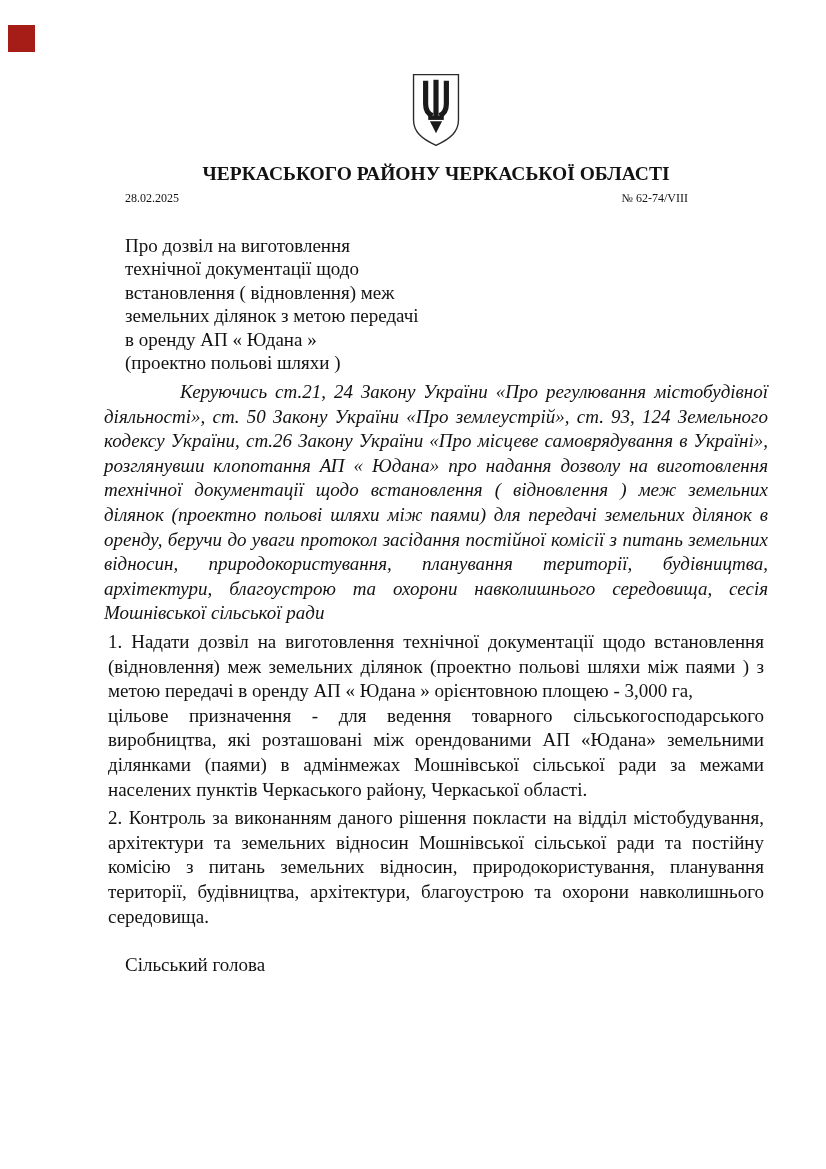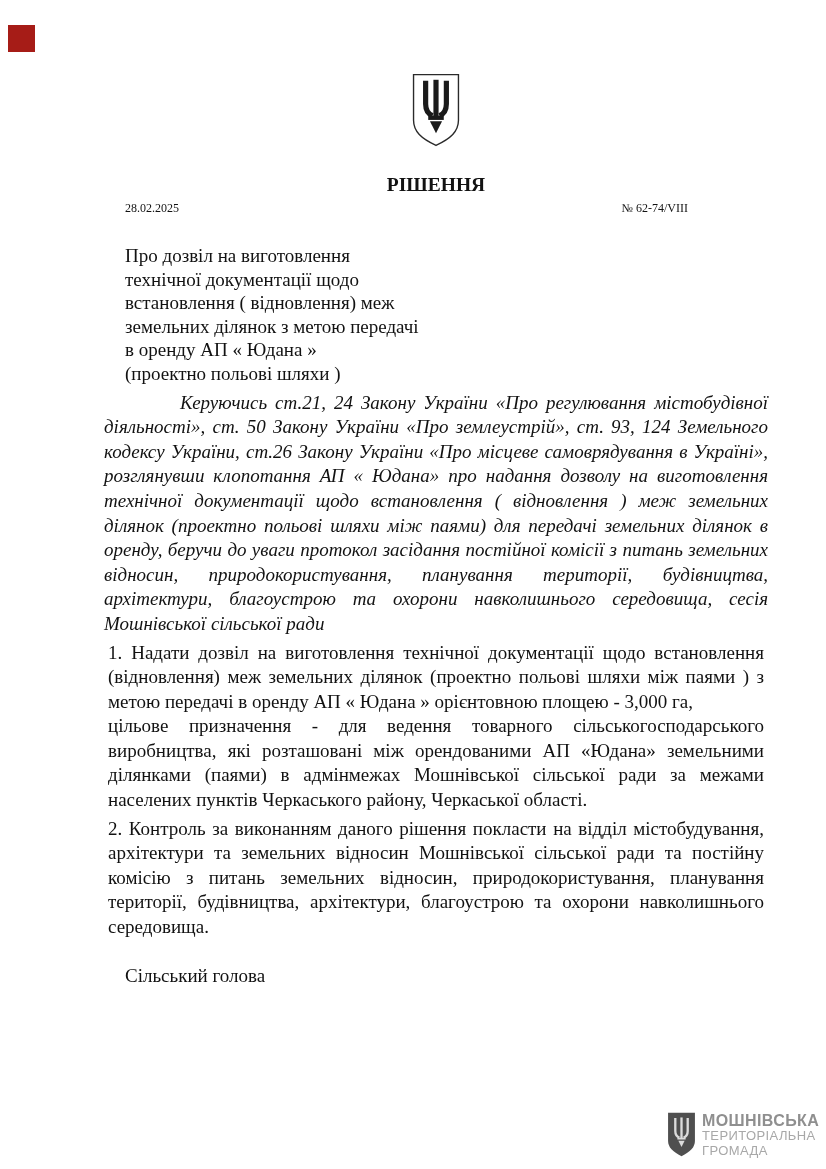--- a/index.html
+++ b/index.html
@@ -55,23 +55,23 @@
           <path d="M18 10 V37 C18 44 21 48.5 26 50.5" stroke-width="6"></path>
           <path d="M42 10 V37 C42 44 39 48.5 34 50.5" stroke-width="6"></path>
           <path d="M30 9 V53" stroke-width="6"></path>
           <path d="M21 53 H39" stroke-width="5"></path>
         </g>
         <path d="M23 57 L30 71 L37 57 Z" fill="#1a1a1a"></path>
       </svg>
     </div>
 
     <div class="org-block">
+      <div>ЧЕРКАСЬКОГО РАЙОНУ ЧЕРКАСЬКОЇ ОБЛАСТІ</div>
     </div>
 
-    <div class="doc-type">РІШЕННЯ</div>
 
     <div class="meta-row">
       <span>28.02.2025</span>
       <span>№ 62-74/VIII</span>
     </div>
 
     <div class="subject">Про дозвіл на виготовлення
 технічної документації щодо
 встановлення ( відновлення) меж
 земельних ділянок з метою передачі
@@ -84,33 +84,14 @@
     <p class="decision-item">1. Надати дозвіл на виготовлення технічної документації щодо встановлення (відновлення) меж земельних ділянок (проектно польові шляхи між паями ) з метою передачі в оренду АП « Юдана » орієнтовною площею - 3,000 га,
 цільове призначення - для ведення товарного сільськогосподарського виробництва, які розташовані між орендованими АП «Юдана» земельними ділянками (паями) в адмінмежах Мошнівської сільської ради за межами населених пунктів Черкаського району, Черкаської області.</p>
     <p class="decision-item">2. Контроль за виконанням даного рішення покласти на відділ містобудування, архітектури та земельних відносин Мошнівської сільської ради та постійну комісію з питань земельних відносин, природокористування, планування території, будівництва, архітектури, благоустрою та охорони навколишнього середовища.</p>
 
     <div class="signature-row">
       <span>Сільський  голова</span>
     </div>
 
   </div>
 
-  <div class="footer-logo">
-    <span class="footer-shield">
-      <svg viewBox="0 0 60 88" xmlns="http://www.w3.org/2000/svg">
-        <path d="M4 2 H56 V56 C56 69 47 77 30 86 C13 77 4 69 4 56 Z" fill="#4f4f4f"></path>
-        <g fill="none" stroke="#dcdcdc">
-          <path d="M18 12 V37 C18 44 21 48 26 50" stroke-width="4.5"></path>
-          <path d="M42 12 V37 C42 44 39 48 34 50" stroke-width="4.5"></path>
-          <path d="M30 11 V52" stroke-width="4.5"></path>
-          <path d="M22 52 H38" stroke-width="3.5"></path>
-        </g>
-        <path d="M24 56 L30 68 L36 56 Z" fill="#dcdcdc"></path>
-      </svg>
-    </span>
-    <span class="footer-text">
-      <div class="footer-title">МОШНІВСЬКА</div>
-      <div class="footer-sub">ТЕРИТОРІАЛЬНА</div>
-      <div class="footer-sub">ГРОМАДА</div>
-    </span>
-  </div>
 
 </div>
 
 </body></html>

